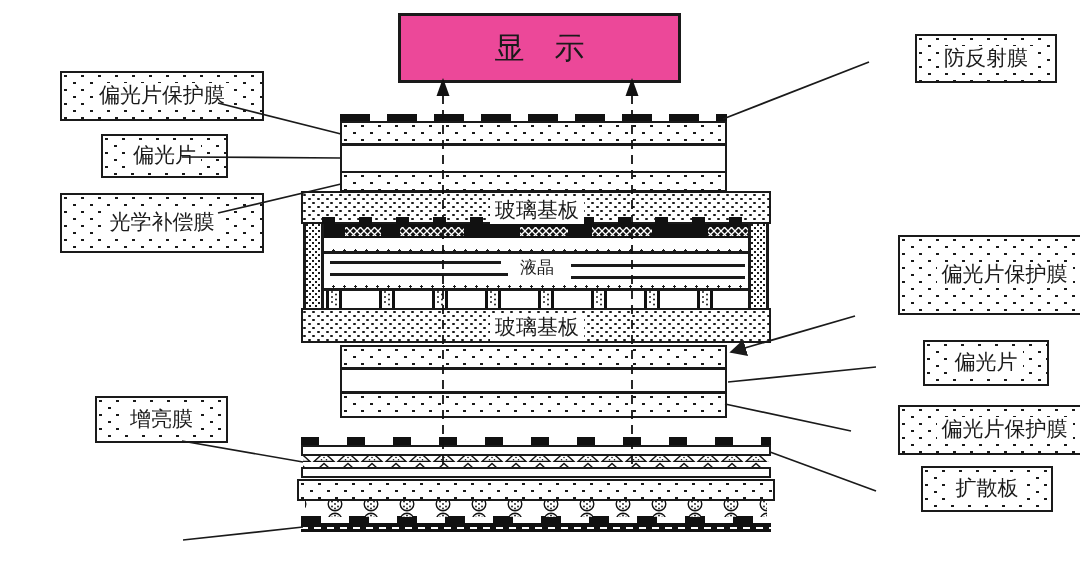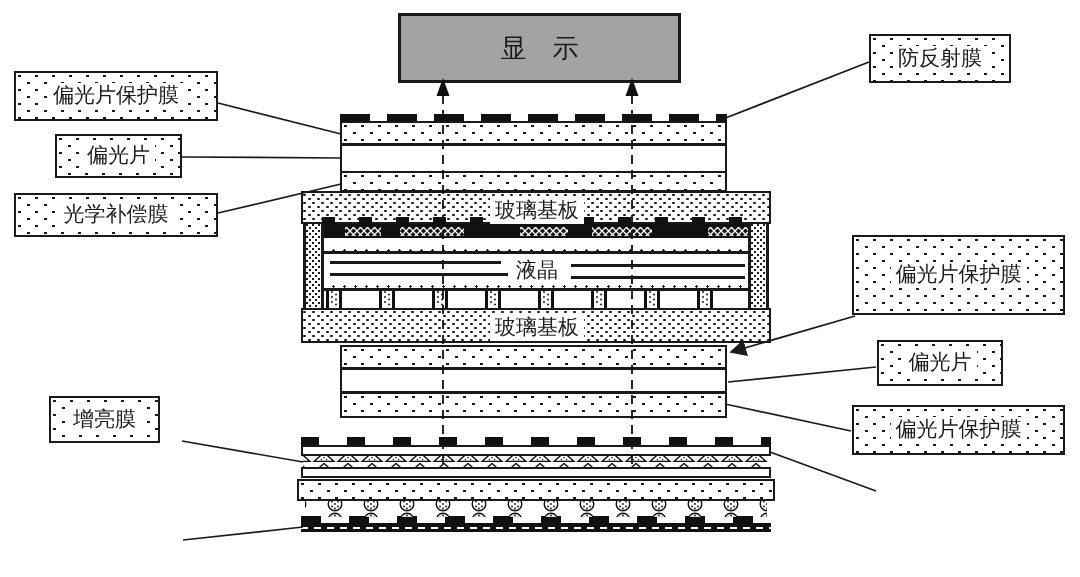--- a/index.html
+++ b/index.html
@@ -20,30 +20,30 @@
   .dots-fine{
     background-image:radial-gradient(circle,#1a1a1a .95px,transparent 1.15px),
                      radial-gradient(circle,#1a1a1a .95px,transparent 1.15px);
     background-size:6px 6px;background-position:1px 1px,4px 4px;background-color:#fff;}
   .dots-row{
     background-image:radial-gradient(circle,#1a1a1a 1.05px,transparent 1.3px);
     background-size:11px 7px;background-position:4px 2px;}
   .lbl{
     position:absolute;box-sizing:border-box;border:2px solid #1a1a1a;
     display:flex;align-items:center;justify-content:center;text-align:center;
-    font-size:21px;line-height:1.2;z-index:7;}
+    font-size:21px;line-height:1.2;z-index:7;margin-left:46px;}
   .lbl .t{background:#fff;padding:0 5px;}
   .lbl .t span{display:block;}
   .hline{position:absolute;background:#1a1a1a;z-index:4;}
   .stx{position:absolute;z-index:6;background:#fff;padding:0 5px;font-size:21px;
        transform:translateX(-50%);white-space:nowrap;}
   #overlay{position:absolute;left:0;top:0;z-index:10;pointer-events:none;}
   #display-box{
-    position:absolute;border:3px solid #1a1a1a;background:#a3a3a3;z-index:7;
-    display:flex;align-items:center;justify-content:center;font-size:26px;}
+    position:absolute;border:3px solid #1a1a1a;background:#ec4899;z-index:7;
+    display:flex;align-items:center;justify-content:center;font-size:30px;}
 </style>
 </head>
 <body>
 
 <div id="stage">
 
   <div id="display-box" style="left:398px;top:13px;width:277px;height:64px">
     <span>显　示</span>
   </div>
 
@@ -66,21 +66,21 @@
        border-left:3px solid #1a1a1a;border-right:3px solid #1a1a1a;"></div>
   <div class="abs dots-fine" style="left:748px;top:224px;width:21px;height:84px;z-index:3;
        border-left:3px solid #1a1a1a;border-right:3px solid #1a1a1a;"></div>
 
   <div class="abs dots-row" style="left:324px;top:245px;width:424px;height:7px;z-index:2;"></div>
   <div class="hline" style="left:324px;top:251px;width:424px;height:3px"></div>
   <div class="hline" style="left:330px;top:261px;width:171px;height:2.5px"></div>
   <div class="hline" style="left:571px;top:264px;width:174px;height:2.5px"></div>
   <div class="hline" style="left:330px;top:273px;width:178px;height:2.5px"></div>
   <div class="hline" style="left:571px;top:276px;width:174px;height:2.5px"></div>
-  <span class="stx" style="left:537px;top:256px;font-size:21px">液晶</span>
+  <span class="stx" style="left:537px;top:256px;font-size:17px">液晶</span>
   <div class="abs dots-row" style="left:324px;top:281px;width:424px;height:7px;z-index:2;"></div>
   <div class="hline" style="left:324px;top:288px;width:424px;height:2.5px"></div>
 
   <div class="layer dots-dense" style="left:301px;top:308px;width:470px;height:35px"></div>
   <span class="stx" style="left:537px;top:313px">玻璃基板</span>
 
   <div class="layer dots-sparse" style="left:340px;top:345px;width:387px;height:24px"></div>
   <div class="layer" style="left:340px;top:368px;width:387px;height:25px"></div>
   <div class="layer dots-sparse" style="left:340px;top:392px;width:387px;height:26px"></div>
 
@@ -97,40 +97,43 @@
            background:repeating-linear-gradient(90deg,#fff 0 7px,transparent 7px 13px);"></div>
     </div>
   </div>
 
   <div class="lbl dots-sparse" style="left:14px;top:71px;width:204px;height:50px">
     <span class="t">偏光片保护膜</span>
     </div>
   <div class="lbl dots-sparse" style="left:55px;top:134px;width:127px;height:44px">
     <span class="t">偏光片</span>
     </div>
-  <div class="lbl dots-sparse" style="left:14px;top:193px;width:204px;height:44px">
+  <div class="lbl dots-sparse" style="left:14px;top:193px;width:204px;height:60px">
     <span class="t">光学补偿膜</span>
     </div>
-  <div class="lbl dots-sparse" style="left:49px;top:396px;width:111px;height:47px">
+  <div class="lbl dots-sparse" style="left:49px;top:396px;width:133px;height:47px">
     <span class="t">增亮膜</span>
     </div>
 
   <div class="lbl dots-sparse" style="left:869px;top:34px;width:142px;height:49px">
     <span class="t">防反射膜</span>
     </div>
   <div class="lbl dots-sparse" style="left:852px;top:235px;width:213px;height:80px">
     <span class="t">
       <span>偏光片保护膜</span>
     </span>
     </div>
   <div class="lbl dots-sparse" style="left:877px;top:340px;width:126px;height:46px">
     <span class="t">偏光片</span>
     </div>
   <div class="lbl dots-sparse" style="left:852px;top:405px;width:213px;height:50px">
     <span class="t">偏光片保护膜</span>
+    </div>
+  <div class="lbl dots-sparse" style="left:875px;top:466px;width:132px;height:46px">
+    <span class="t">扩散板</span>
     </div>
 
   <svg id="overlay" width="1080" height="577" viewBox="0 0 1080 577">
     <defs>
       <marker id="mArr" viewBox="0 0 10 10" refX="9" refY="5" markerWidth="10" markerHeight="10" orient="auto">
         <path d="M0,0 L10,5 L0,10 Z" fill="#1a1a1a"></path>
       </marker>
       <pattern id="xPat" width="7" height="7" patternUnits="userSpaceOnUse">
         <rect width="7" height="7" fill="#111"></rect>
         <path d="M0,7 L7,0 M0,0 L7,7" stroke="#fff" stroke-width="1.3"></path>

